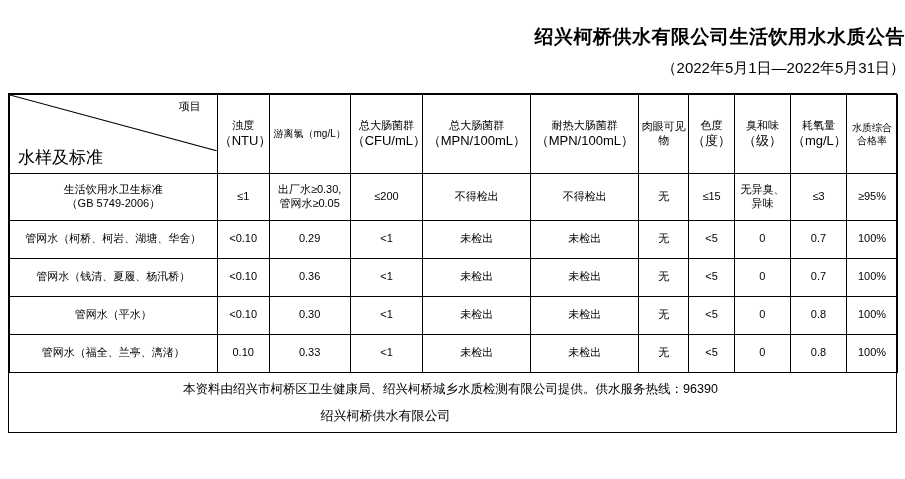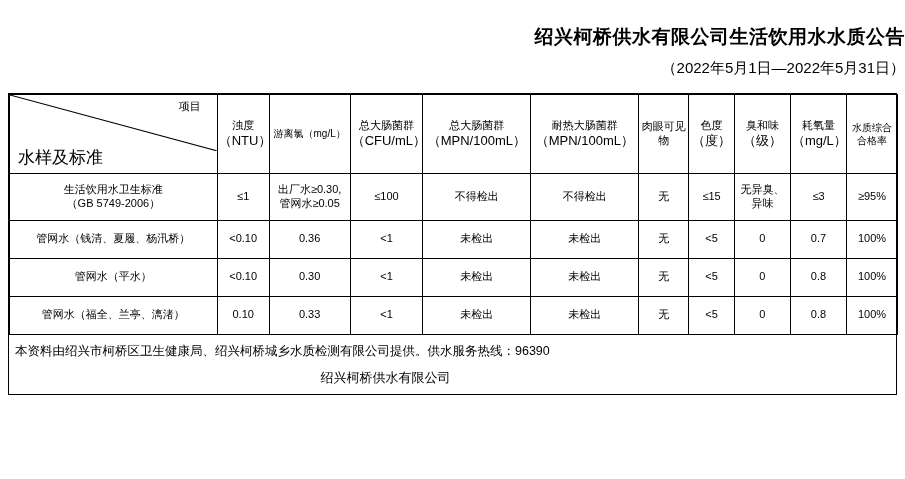--- a/index.html
+++ b/index.html
@@ -102,20 +102,21 @@
     margin: 0 8px;
     border: 1px solid #000;
     border-top: none;
     padding: 8px 10px 6px 6px;
     box-sizing: border-box;
     width: 889px;
   }
   .footer .note {
     font-size: 12.5px;
     line-height: 1.4;
+    text-align: center;
   }
   .sign {
     text-align: center;
     font-size: 13px;
     line-height: 1.5;
     margin-top: 8px;
     padding-right: 130px;
   }
   .small2 { font-size: 10px; line-height: 1.3; }
 </style>
@@ -193,31 +194,44 @@
         </tr>
 
         <tr class="std-row">
           <td class="std-name">
             <div>生活饮用水卫生标准</div>
             <div>（GB 5749-2006）</div>
           </td>
           <td>≤1</td>
           <td class="small2" style="white-space:pre-line;margin-top:28px;">出厂水≥0.30,
 管网水≥0.05</td>
-          <td>≤100</td>
+          <td>≤200</td>
           <td>不得检出</td>
           <td>不得检出</td>
           <td>无</td>
           <td>≤15</td>
           <td class="small2">无异臭、异味</td>
           <td>≤3</td>
           <td>≥95%</td>
         </tr>
 
 
+        <tr class="data-row">
+          <td class="rowname">管网水（柯桥、柯岩、湖塘、华舍）</td>
+          <td>&lt;0.10</td>
+          <td>0.29</td>
+          <td>&lt;1</td>
+          <td>未检出</td>
+          <td>未检出</td>
+          <td>无</td>
+          <td>&lt;5</td>
+          <td>0</td>
+          <td>0.7</td>
+          <td>100%</td>
+        </tr>
 
         <tr class="data-row">
           <td class="rowname">管网水（钱清、夏履、杨汛桥）</td>
           <td>&lt;0.10</td>
           <td>0.36</td>
           <td>&lt;1</td>
           <td>未检出</td>
           <td>未检出</td>
           <td>无</td>
           <td>&lt;5</td>

